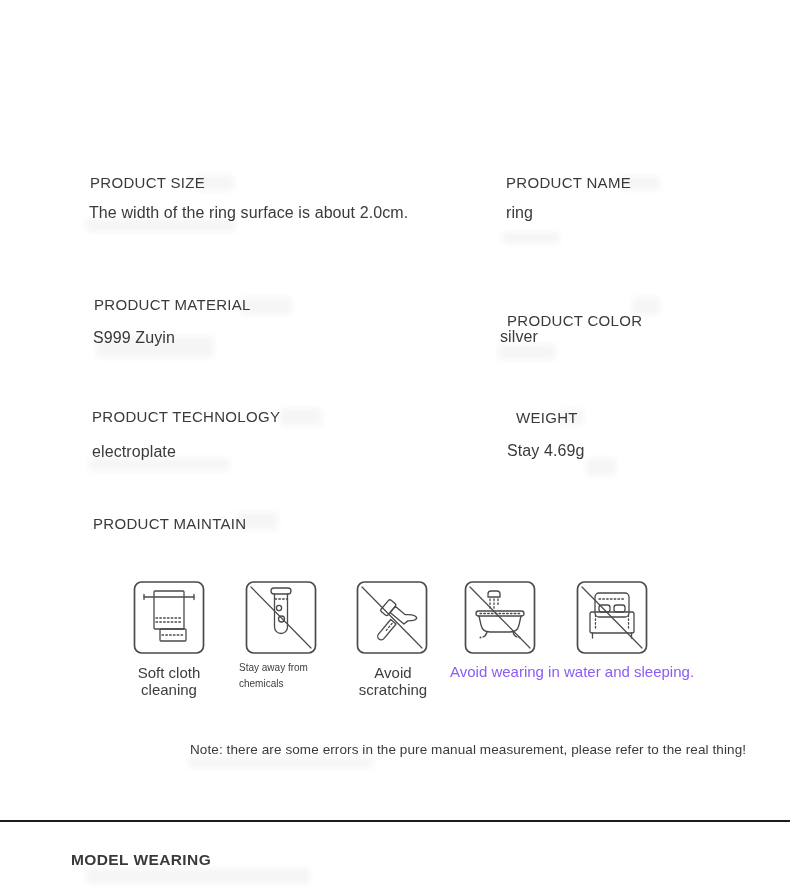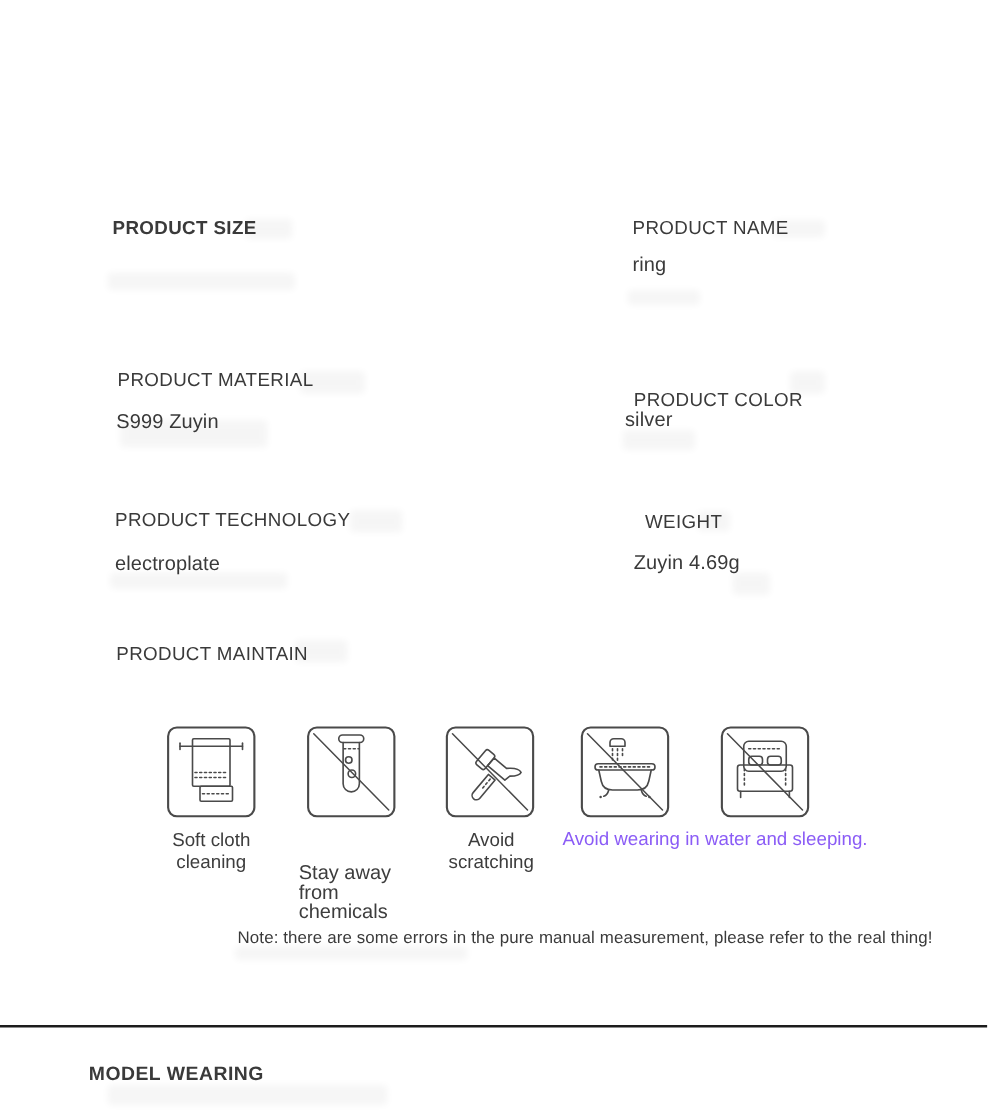--- a/index.html
+++ b/index.html
@@ -4,21 +4,21 @@
 <style>
   html,body{margin:0;padding:0;background:#fff;}
   #page{
     position:relative;width:790px;height:893px;background:#ffffff;overflow:hidden;
     font-family:"Liberation Sans","DejaVu Sans",sans-serif;color:#3a3a3a;
   }
   .t{position:absolute;white-space:nowrap;}
   .spec-label{font-size:15px;letter-spacing:.3px;font-weight:400;}
   .spec-value{font-size:16px;letter-spacing:.1px;font-weight:400;}
   
-  #size-label{left:90px;top:174px;font-weight:bold;}
+  #size-label{left:90px;top:174px;}
   #size-value{left:89px;top:204px;}
   #material-label{left:94px;top:296px;}
   #material-value{left:93px;top:329px;}
   #technology-label{left:92px;top:408px;}
   #technology-value{left:92px;top:443px;}
   #maintain-heading{left:93px;top:515px;}
   
   #name-label{left:506px;top:174px;}
   #name-value{left:506px;top:204px;}
   #color-label{left:507px;top:296px;margin-top:16px;}
@@ -26,56 +26,57 @@
   #weight-label{left:516px;top:409px;}
   #weight-value{left:507px;top:442px;}
 
   
   .care-icon{position:absolute;top:580px;width:72px;height:75px;}
   #icon-1{left:133px;} #icon-2{left:245px;} #icon-3{left:356px;}
   #icon-4{left:464px;} #icon-5{left:576px;}
   .cap-small{position:absolute;top:664px;font-size:15px;text-align:center;color:#3d3d3d;}
   #cap-cloth{left:124px;width:90px;}
   #cap-scratch{left:347px;width:92px;}
-  #cap-chem{position:absolute;left:239px;top:691px;width:100px;font-size:16px;line-height:15.5px;color:#3d3d3d;white-space:normal;}
+  #cap-chem{position:absolute;left:239px;top:660px;width:100px;font-size:10px;line-height:15.5px;color:#3d3d3d;white-space:normal;}
   #cap-water{position:absolute;left:450px;top:663px;font-size:15px;color:#8b5cf6;white-space:nowrap;}
 
   #note{left:190px;top:742px;font-size:13.5px;letter-spacing:.1px;}
   #divider{position:absolute;left:0;top:820px;width:790px;height:2px;background:#1c1c1c;}
   #model-heading{left:71px;top:851px;font-size:15.5px;letter-spacing:.4px;font-weight:700;}
 
   svg{display:block;}
   .stroke{fill:none;stroke:#4a4a4a;stroke-width:1.7;stroke-linecap:round;stroke-linejoin:round;}
   .thin{stroke-width:1.3;}
   .slash{stroke-width:1.2;}
   .dot{stroke-dasharray:1.6,2.2;}
 
   .smudge{position:absolute;background:#000;opacity:.035;filter:blur(3px);border-radius:3px;}
 </style>
 </head>
 <body>
 
 <div id="page">
 
   <div class="t spec-label" id="size-label">PRODUCT SIZE</div>
+  <div class="t spec-value" id="size-value">The width of the ring surface is about 2.0cm.</div>
 
   <div class="t spec-label" id="name-label">PRODUCT NAME</div>
   <div class="t spec-value" id="name-value">ring</div>
 
   <div class="t spec-label" id="material-label">PRODUCT MATERIAL</div>
   <div class="t spec-value" id="material-value">S999 Zuyin</div>
 
   <div class="t spec-label" id="color-label">PRODUCT COLOR</div>
   <div class="t spec-value" id="color-value">silver</div>
 
   <div class="t spec-label" id="technology-label">PRODUCT TECHNOLOGY</div>
   <div class="t spec-value" id="technology-value">electroplate</div>
 
   <div class="t spec-label" id="weight-label">WEIGHT</div>
-  <div class="t spec-value" id="weight-value">Zuyin 4.69g</div>
+  <div class="t spec-value" id="weight-value">Stay 4.69g</div>
 
   <div class="t spec-label" id="maintain-heading">PRODUCT MAINTAIN</div>
 
   <div class="care-icon" id="icon-1">
     <svg viewBox="0 0 72 75" width="72" height="75">
       <rect class="stroke" x="1.5" y="2" width="69" height="71" rx="7"></rect>
       <line class="stroke thin" x1="11" y1="17" x2="61" y2="17"></line>
       <line class="stroke thin" x1="11" y1="14.5" x2="11" y2="19.5"></line>
       <line class="stroke thin" x1="61" y1="14.5" x2="61" y2="19.5"></line>
       <rect class="stroke thin" x="21" y="11" width="30" height="38" rx="1"></rect>

